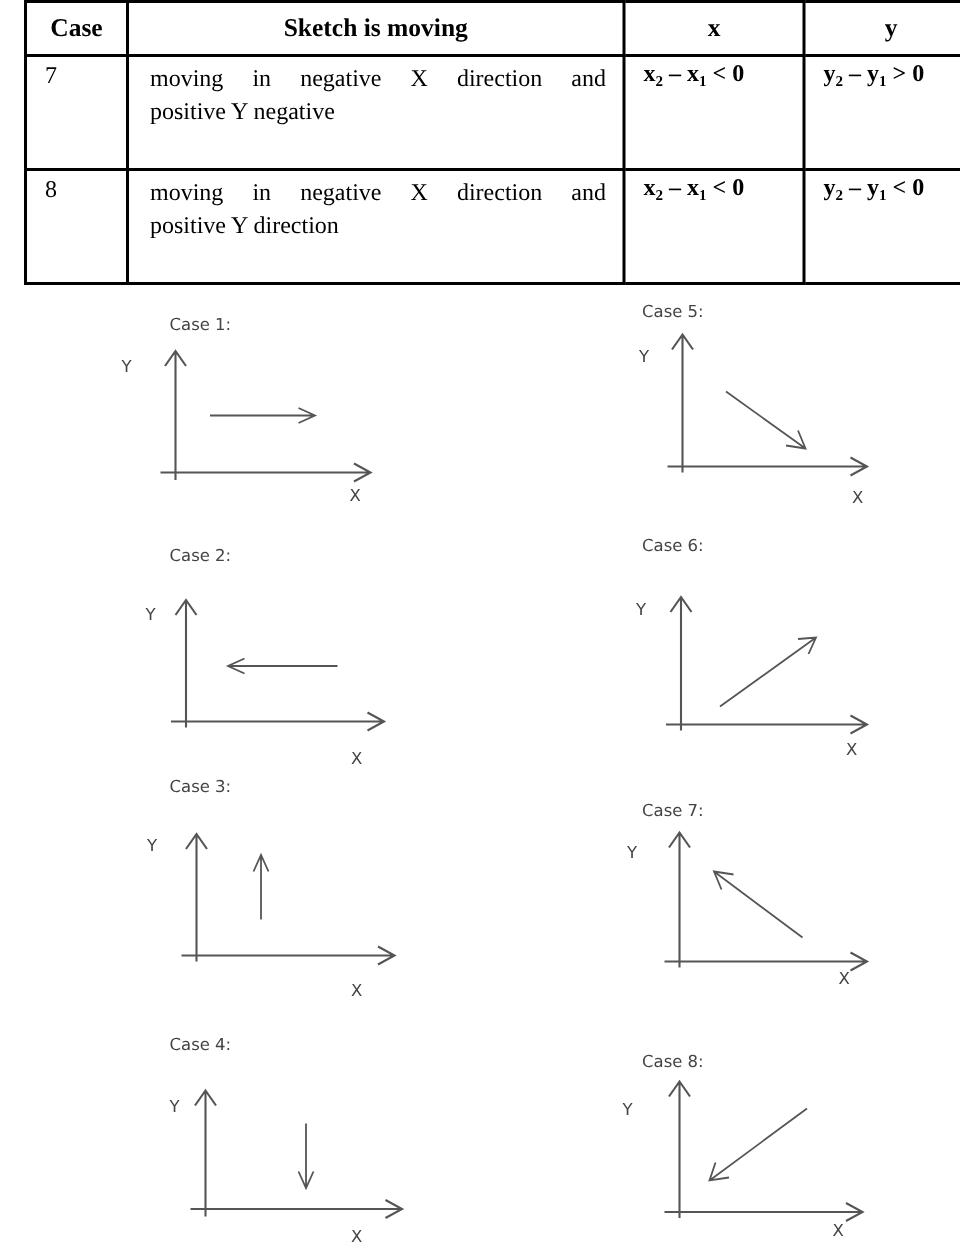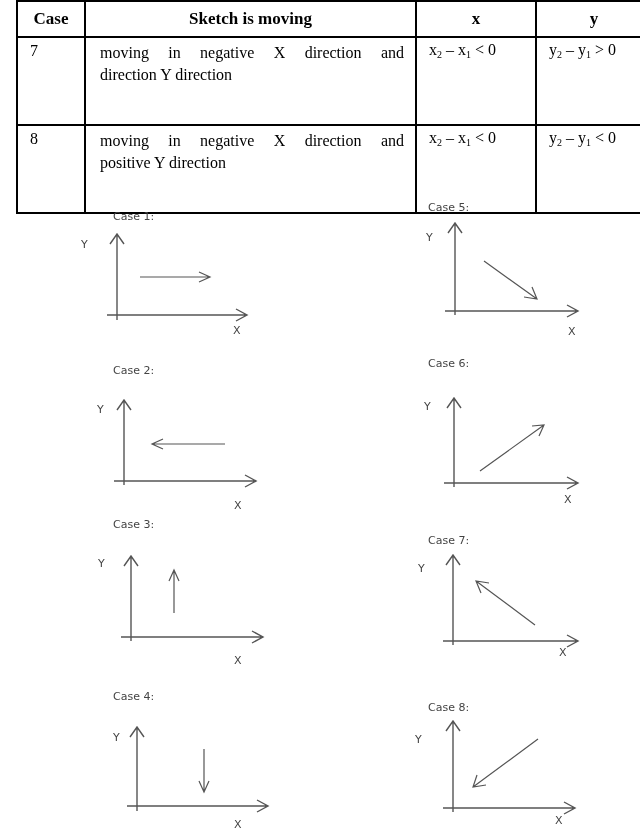--- a/index.html
+++ b/index.html
@@ -7,23 +7,23 @@
   #tbl {
     position: absolute; left: 1px; top: 0px; width: 637px;
     border-collapse: collapse;
     font-family: "Liberation Serif", "DejaVu Serif", serif;
     font-size: 16px; color: #000; margin-left: 15px;
   }
   #tbl th, #tbl td { border: 2px solid #000; vertical-align: top; padding: 0; }
   #tbl th { height: 34px; font-weight: bold; font-size: 17px; text-align: center; vertical-align: middle; }
   #tbl td { height: 70px; }
   #tbl td.case-cell { padding: 4px 0 0 12px; }
-  #tbl td.desc-cell { padding: 4px 11px 12px 14px; text-align: justify; text-align-last: left; line-height: 22px; }
+  #tbl td.desc-cell { padding: 4px 11px 0 14px; text-align: justify; text-align-last: left; line-height: 22px; }
   #tbl td.desc-cell span.l1 { display: block; text-align: justify; text-align-last: justify; }
-  #tbl td.math-cell { padding: 3px 0 0 12px; white-space: nowrap; }
+  #tbl td.math-cell { padding: 3px 0 0 12px; white-space: nowrap; font-weight: bold; }
   #tbl sub { font-size: 10px; vertical-align: -3px; line-height: 0; }
   #fig { position: absolute; left: 0; top: 0; }
   .lbl { font-family: "DejaVu Sans", "Liberation Sans", sans-serif; font-size: 11px; fill: #444; }
   .ax { stroke: #555; stroke-width: 1.4; fill: none; }
   .vec { stroke: #555; stroke-width: 1.2; fill: none; }
 </style>
 </head>
 <body>
 
 <table id="tbl">
@@ -33,21 +33,21 @@
       <th style="width:329px">Sketch is moving</th>
       <th style="width:118px">x</th>
       <th>y</th>
     </tr>
   </thead>
   <tbody>
     <tr>
       <td class="case-cell">7</td>
       <td class="desc-cell">
         <span class="l1">moving in negative X direction and</span>
-        <span>direction Y direction</span>
+        <span>positive Y negative</span>
       </td>
       <td class="math-cell"><span>x</span><sub>2</sub><span> – x</span><sub>1</sub><span> &lt; 0</span></td>
       <td class="math-cell"><span>y</span><sub>2</sub><span> – y</span><sub>1</sub><span> &gt; 0</span></td>
     </tr>
     <tr>
       <td class="case-cell">8</td>
       <td class="desc-cell">
         <span class="l1">moving in negative X direction and</span>
         <span>positive Y direction</span>
       </td>

